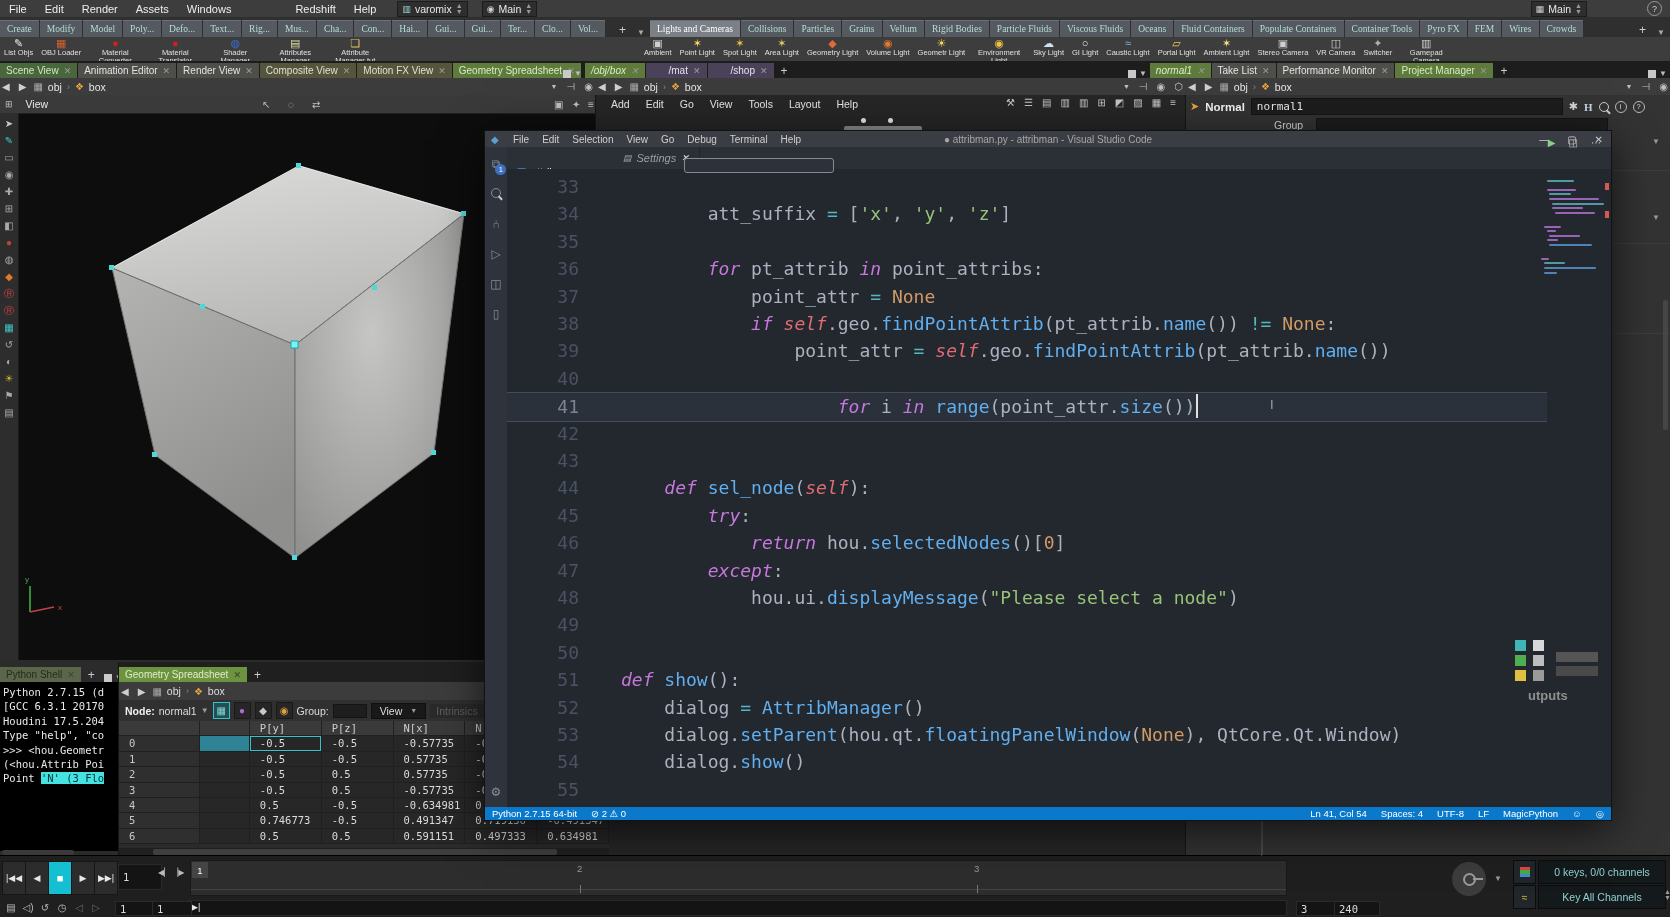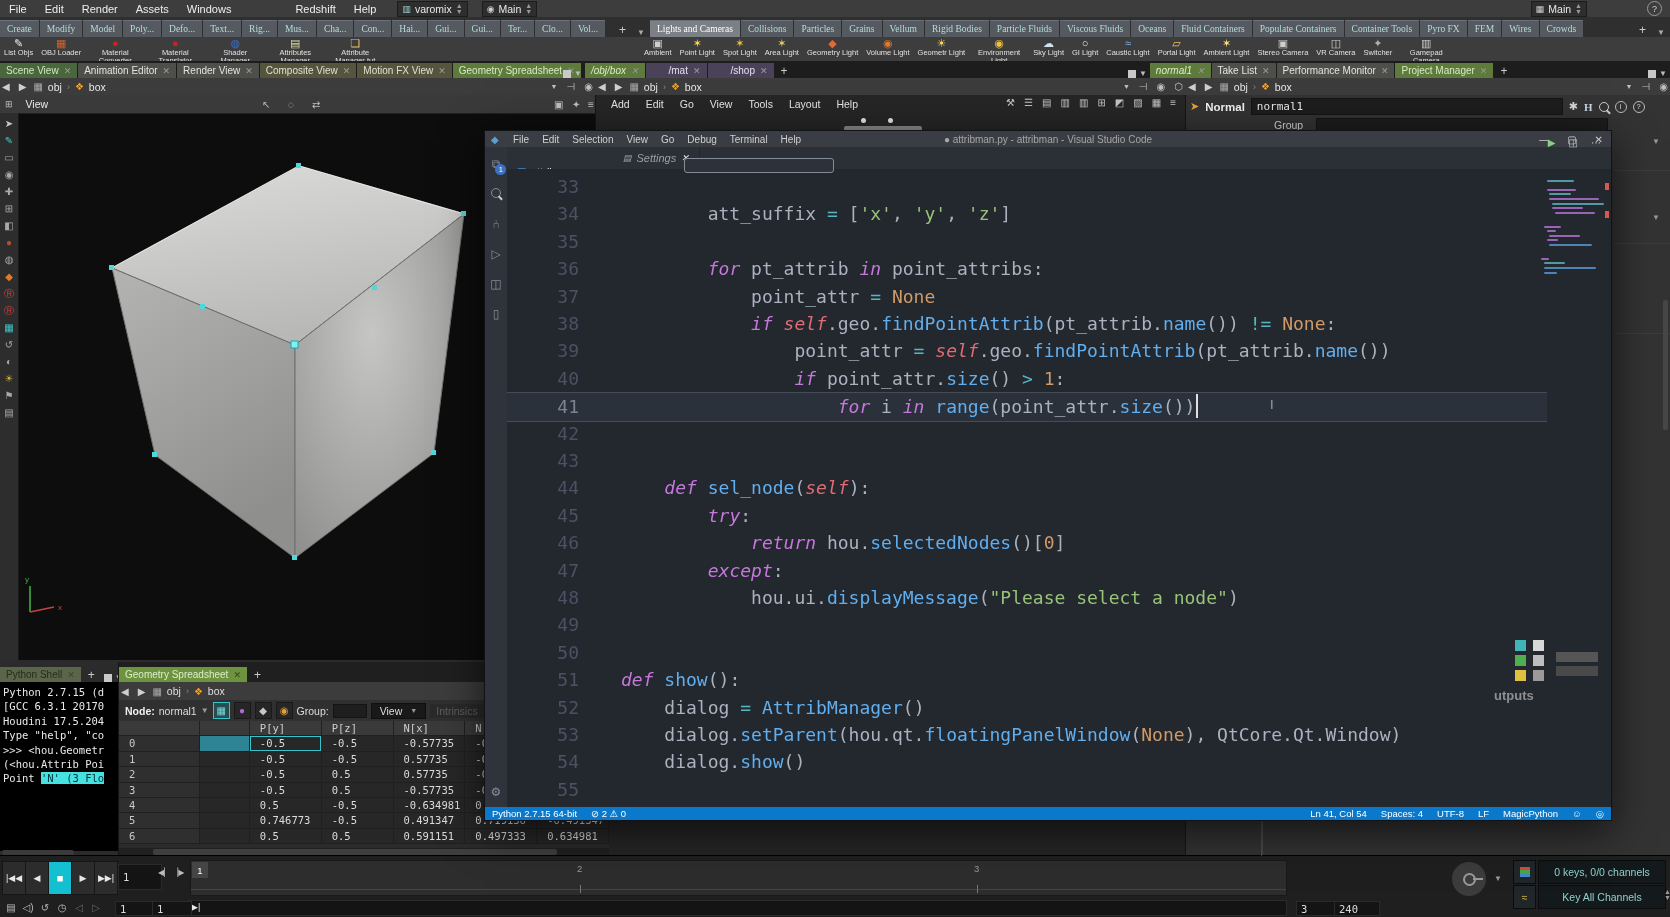--- a/index.html
+++ b/index.html
@@ -135,21 +135,21 @@
   #minimap{position:absolute;right:14px;top:2px;width:56px;height:270px;}
   .mmline{position:absolute;height:2px;border-radius:1px;}
   .ovr{position:absolute;right:2px;width:4px;height:7px;background:#d65852;}
   #vsc-status{position:absolute;left:0;bottom:0;width:100%;height:13px;background:#0a79cc;display:flex;align-items:center;font-size:9.5px;color:#fff;}
   #vsc-status .it{padding:0 7px;white-space:nowrap;}
   #st-right{margin-left:auto;display:flex;}
   #editor-remnant{position:absolute;left:199px;top:27px;width:148px;height:13px;border:1px solid #858b96;border-radius:3px;background:#2c313a;z-index:5;}
 
   
   .bleed{z-index:60;}
-  #bleed-text{left:1494px;top:688px;font-size:13px;color:#8f8f8f;font-weight:bold;}
+  #bleed-text{left:1528px;top:688px;font-size:13px;color:#8f8f8f;font-weight:bold;}
   .bsq{width:11px;height:11px;}
 
   .dvline{background:#4a4a4a;width:1px;}
 </style>
 </head>
 <body>
 
 <div id="stage">
 
   <div class="abs" id="menubar">
@@ -778,21 +778,21 @@
     <div id="editor-remnant"></div>
     <div id="vsc-editor">
       <div id="code-lines">
           <div class="crow" style="top: 4px;"><span class="num">33</span><span class="src"></span></div>
           <div class="crow" style="top: 31.4px;"><span class="num">34</span><span class="src"><span class="tk-p">        att_suffix </span><span class="tk-o">=</span><span class="tk-p"> [</span><span class="tk-g">'x'</span><span class="tk-p">, </span><span class="tk-g">'y'</span><span class="tk-p">, </span><span class="tk-g">'z'</span><span class="tk-p">]</span></span></div>
           <div class="crow" style="top: 58.8px;"><span class="num">35</span><span class="src"></span></div>
           <div class="crow" style="top: 86.2px;"><span class="num">36</span><span class="src"><span class="tk-p">        </span><span class="tk-k">for</span><span class="tk-p"> pt_attrib </span><span class="tk-k">in</span><span class="tk-p"> point_attribs:</span></span></div>
           <div class="crow" style="top: 113.6px;"><span class="num">37</span><span class="src"><span class="tk-p">            point_attr </span><span class="tk-o">=</span><span class="tk-p"> </span><span class="tk-n">None</span></span></div>
           <div class="crow" style="top: 141px;"><span class="num">38</span><span class="src"><span class="tk-p">            </span><span class="tk-k">if</span><span class="tk-p"> </span><span class="tk-s">self</span><span class="tk-p">.geo.</span><span class="tk-f">findPointAttrib</span><span class="tk-p">(pt_attrib.</span><span class="tk-f">name</span><span class="tk-p">()) </span><span class="tk-o">!=</span><span class="tk-p"> </span><span class="tk-n">None</span><span class="tk-p">:</span></span></div>
           <div class="crow" style="top: 168.4px;"><span class="num">39</span><span class="src"><span class="tk-p">                point_attr </span><span class="tk-o">=</span><span class="tk-p"> </span><span class="tk-s">self</span><span class="tk-p">.geo.</span><span class="tk-f">findPointAttrib</span><span class="tk-p">(pt_attrib.</span><span class="tk-f">name</span><span class="tk-p">())</span></span></div>
-          <div class="crow" style="top: 195.8px;"><span class="num">40</span><span class="src"><span class="tk-p">                </span><span class="tk-k">if</span><span class="tk-p"> point_attr.</span><span class="tk-f">size</span><span class="tk-p">() </span><span class="tk-o">&gt;</span><span class="tk-p"> </span><span class="tk-n">1</span><span class="tk-p">:</span></span></div>
+          <div class="crow" style="top: 195.8px;"><span class="num">40</span></div>
           <div class="crow current" style="top: 223.2px;"><span class="num">41</span><span class="src"><span class="tk-p">                    </span><span class="tk-k">for</span><span class="tk-p"> i </span><span class="tk-k">in</span><span class="tk-p"> </span><span class="tk-f">range</span><span class="tk-p">(point_attr.</span><span class="tk-f">size</span><span class="tk-p">())</span></span></div>
           <div class="crow" style="top: 250.6px;"><span class="num">42</span><span class="src"></span></div>
           <div class="crow" style="top: 278px;"><span class="num">43</span><span class="src"></span></div>
           <div class="crow" style="top: 305.4px;"><span class="num">44</span><span class="src"><span class="tk-p">    </span><span class="tk-k">def</span><span class="tk-p"> </span><span class="tk-f">sel_node</span><span class="tk-p">(</span><span class="tk-s">self</span><span class="tk-p">):</span></span></div>
           <div class="crow" style="top: 332.8px;"><span class="num">45</span><span class="src"><span class="tk-p">        </span><span class="tk-k">try</span><span class="tk-p">:</span></span></div>
           <div class="crow" style="top: 360.2px;"><span class="num">46</span><span class="src"><span class="tk-p">            </span><span class="tk-k">return</span><span class="tk-p"> hou.</span><span class="tk-f">selectedNodes</span><span class="tk-p">()[</span><span class="tk-n">0</span><span class="tk-p">]</span></span></div>
           <div class="crow" style="top: 387.6px;"><span class="num">47</span><span class="src"><span class="tk-p">        </span><span class="tk-k">except</span><span class="tk-p">:</span></span></div>
           <div class="crow" style="top: 415px;"><span class="num">48</span><span class="src"><span class="tk-p">            hou.ui.</span><span class="tk-f">displayMessage</span><span class="tk-p">(</span><span class="tk-g">"Please select a node"</span><span class="tk-p">)</span></span></div>
           <div class="crow" style="top: 442.4px;"><span class="num">49</span><span class="src"></span></div>
           <div class="crow" style="top: 469.8px;"><span class="num">50</span><span class="src"></span></div>

